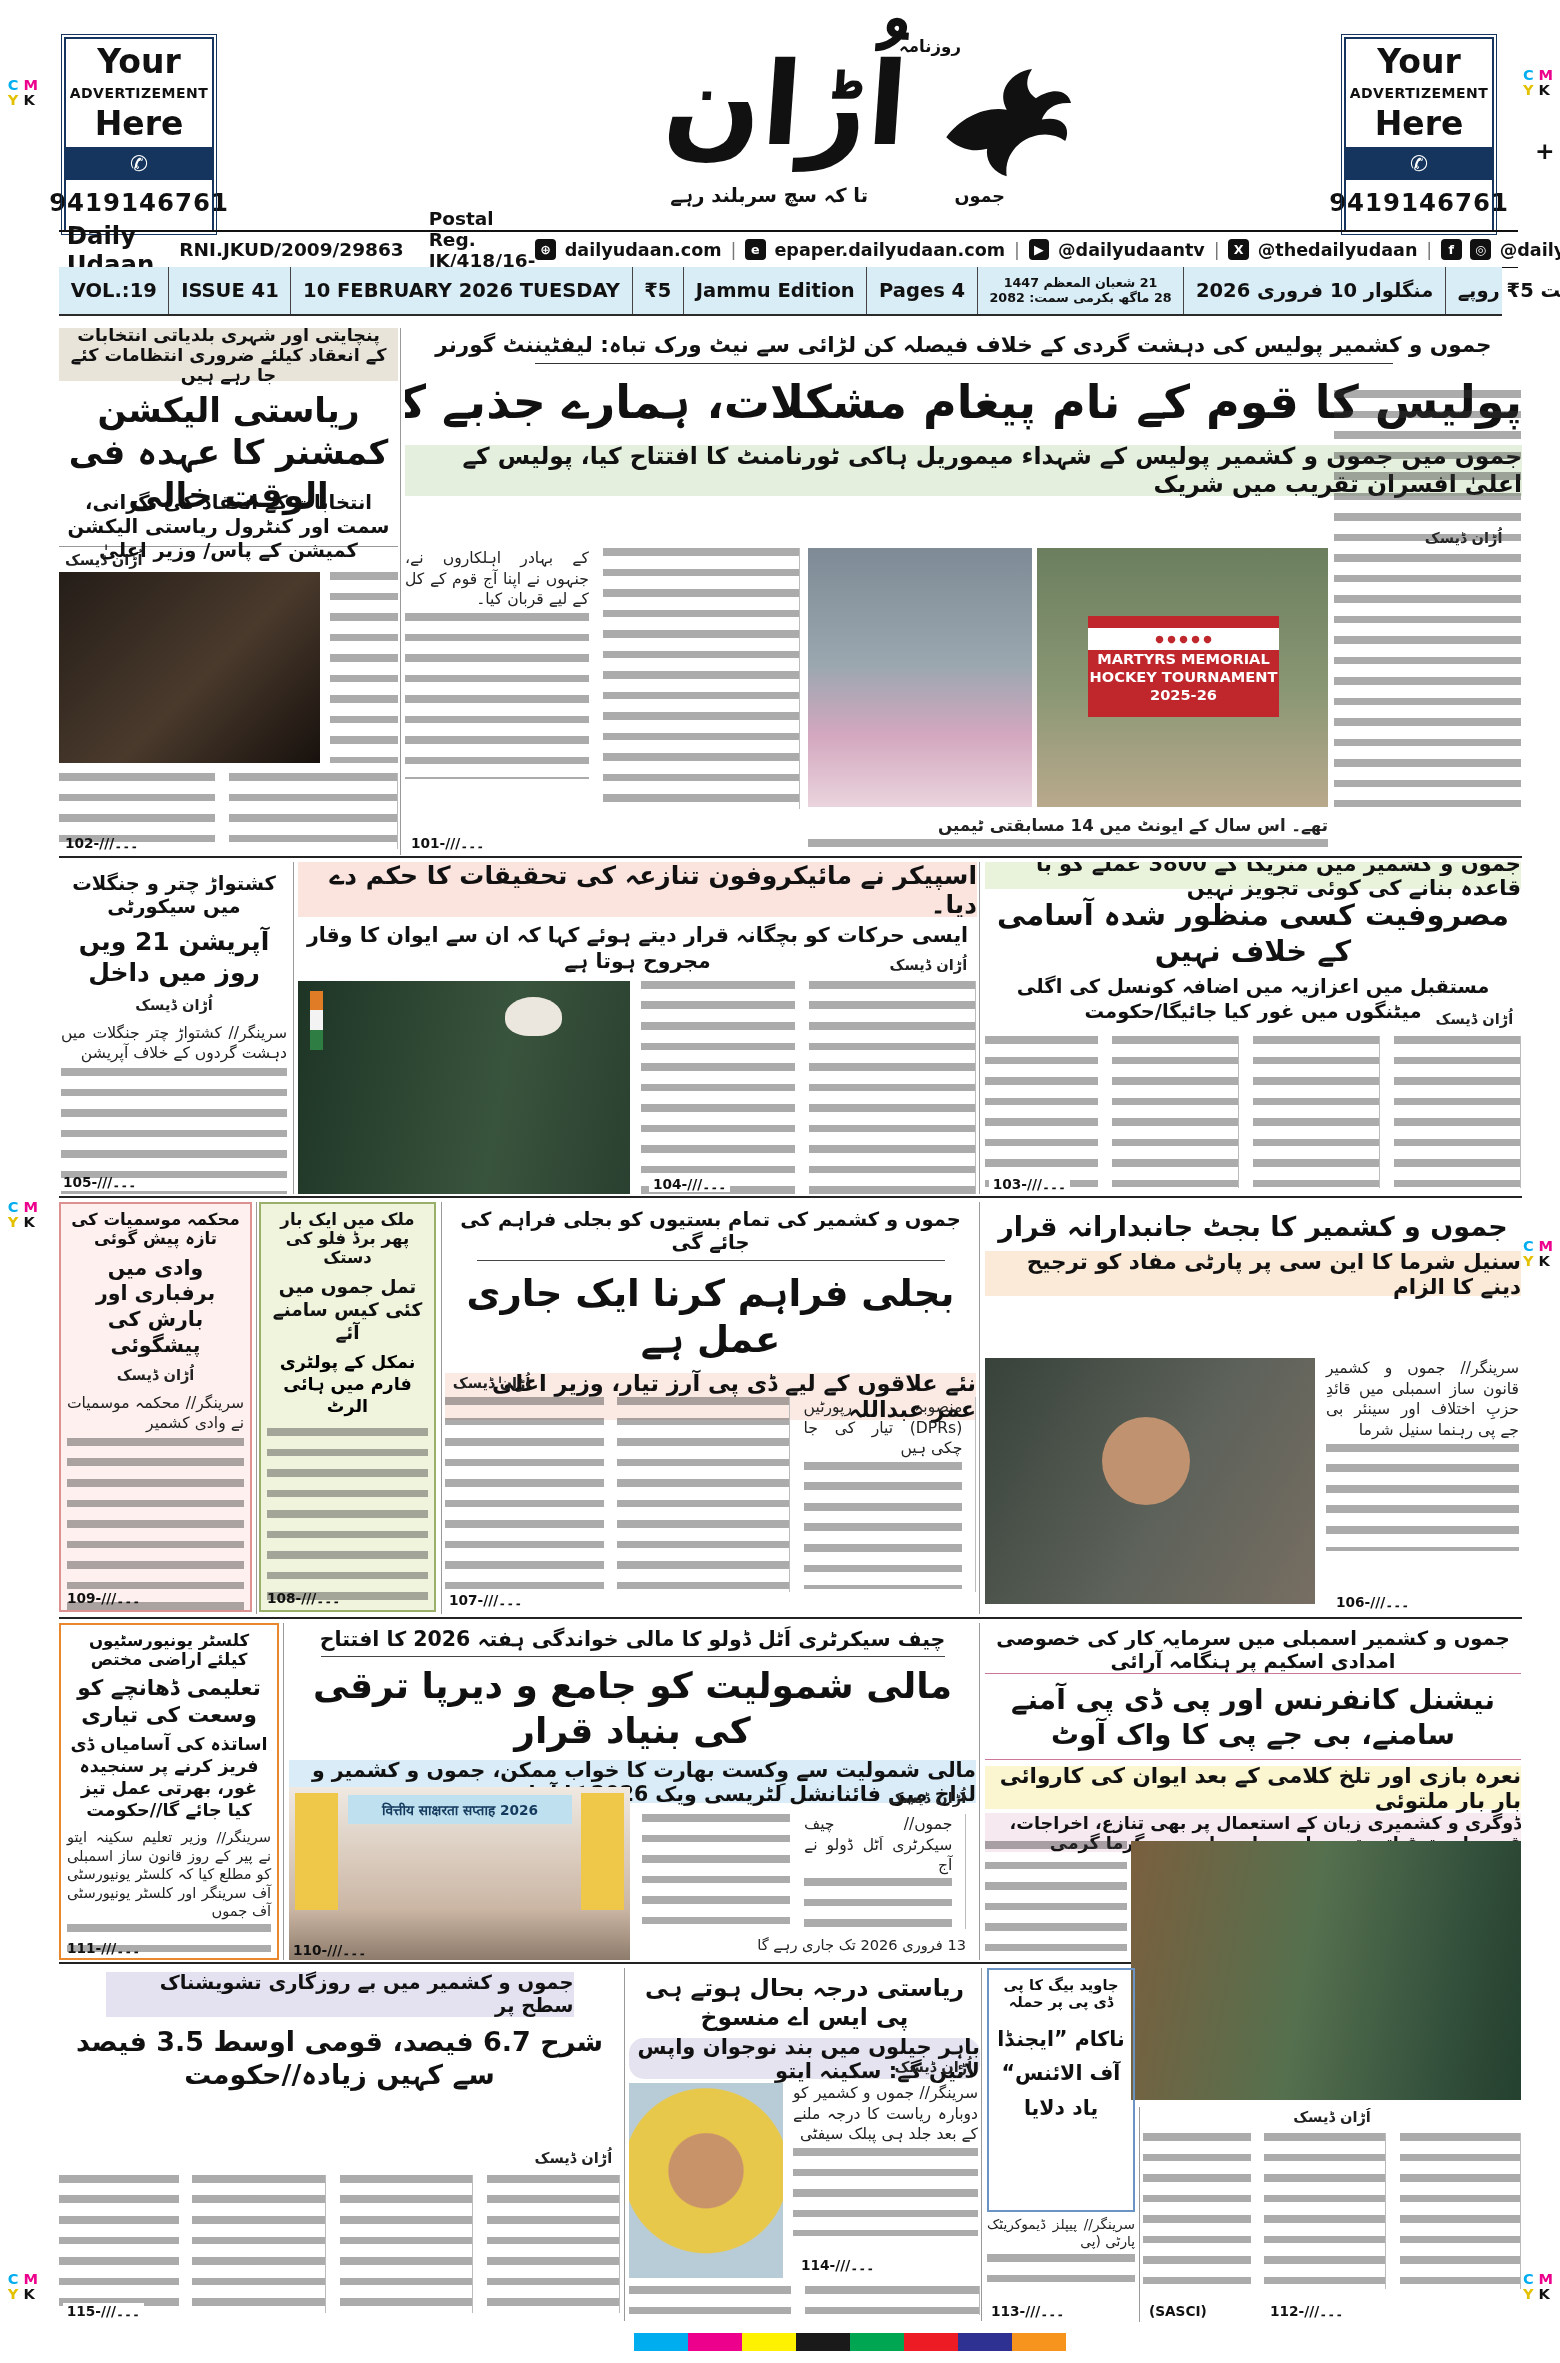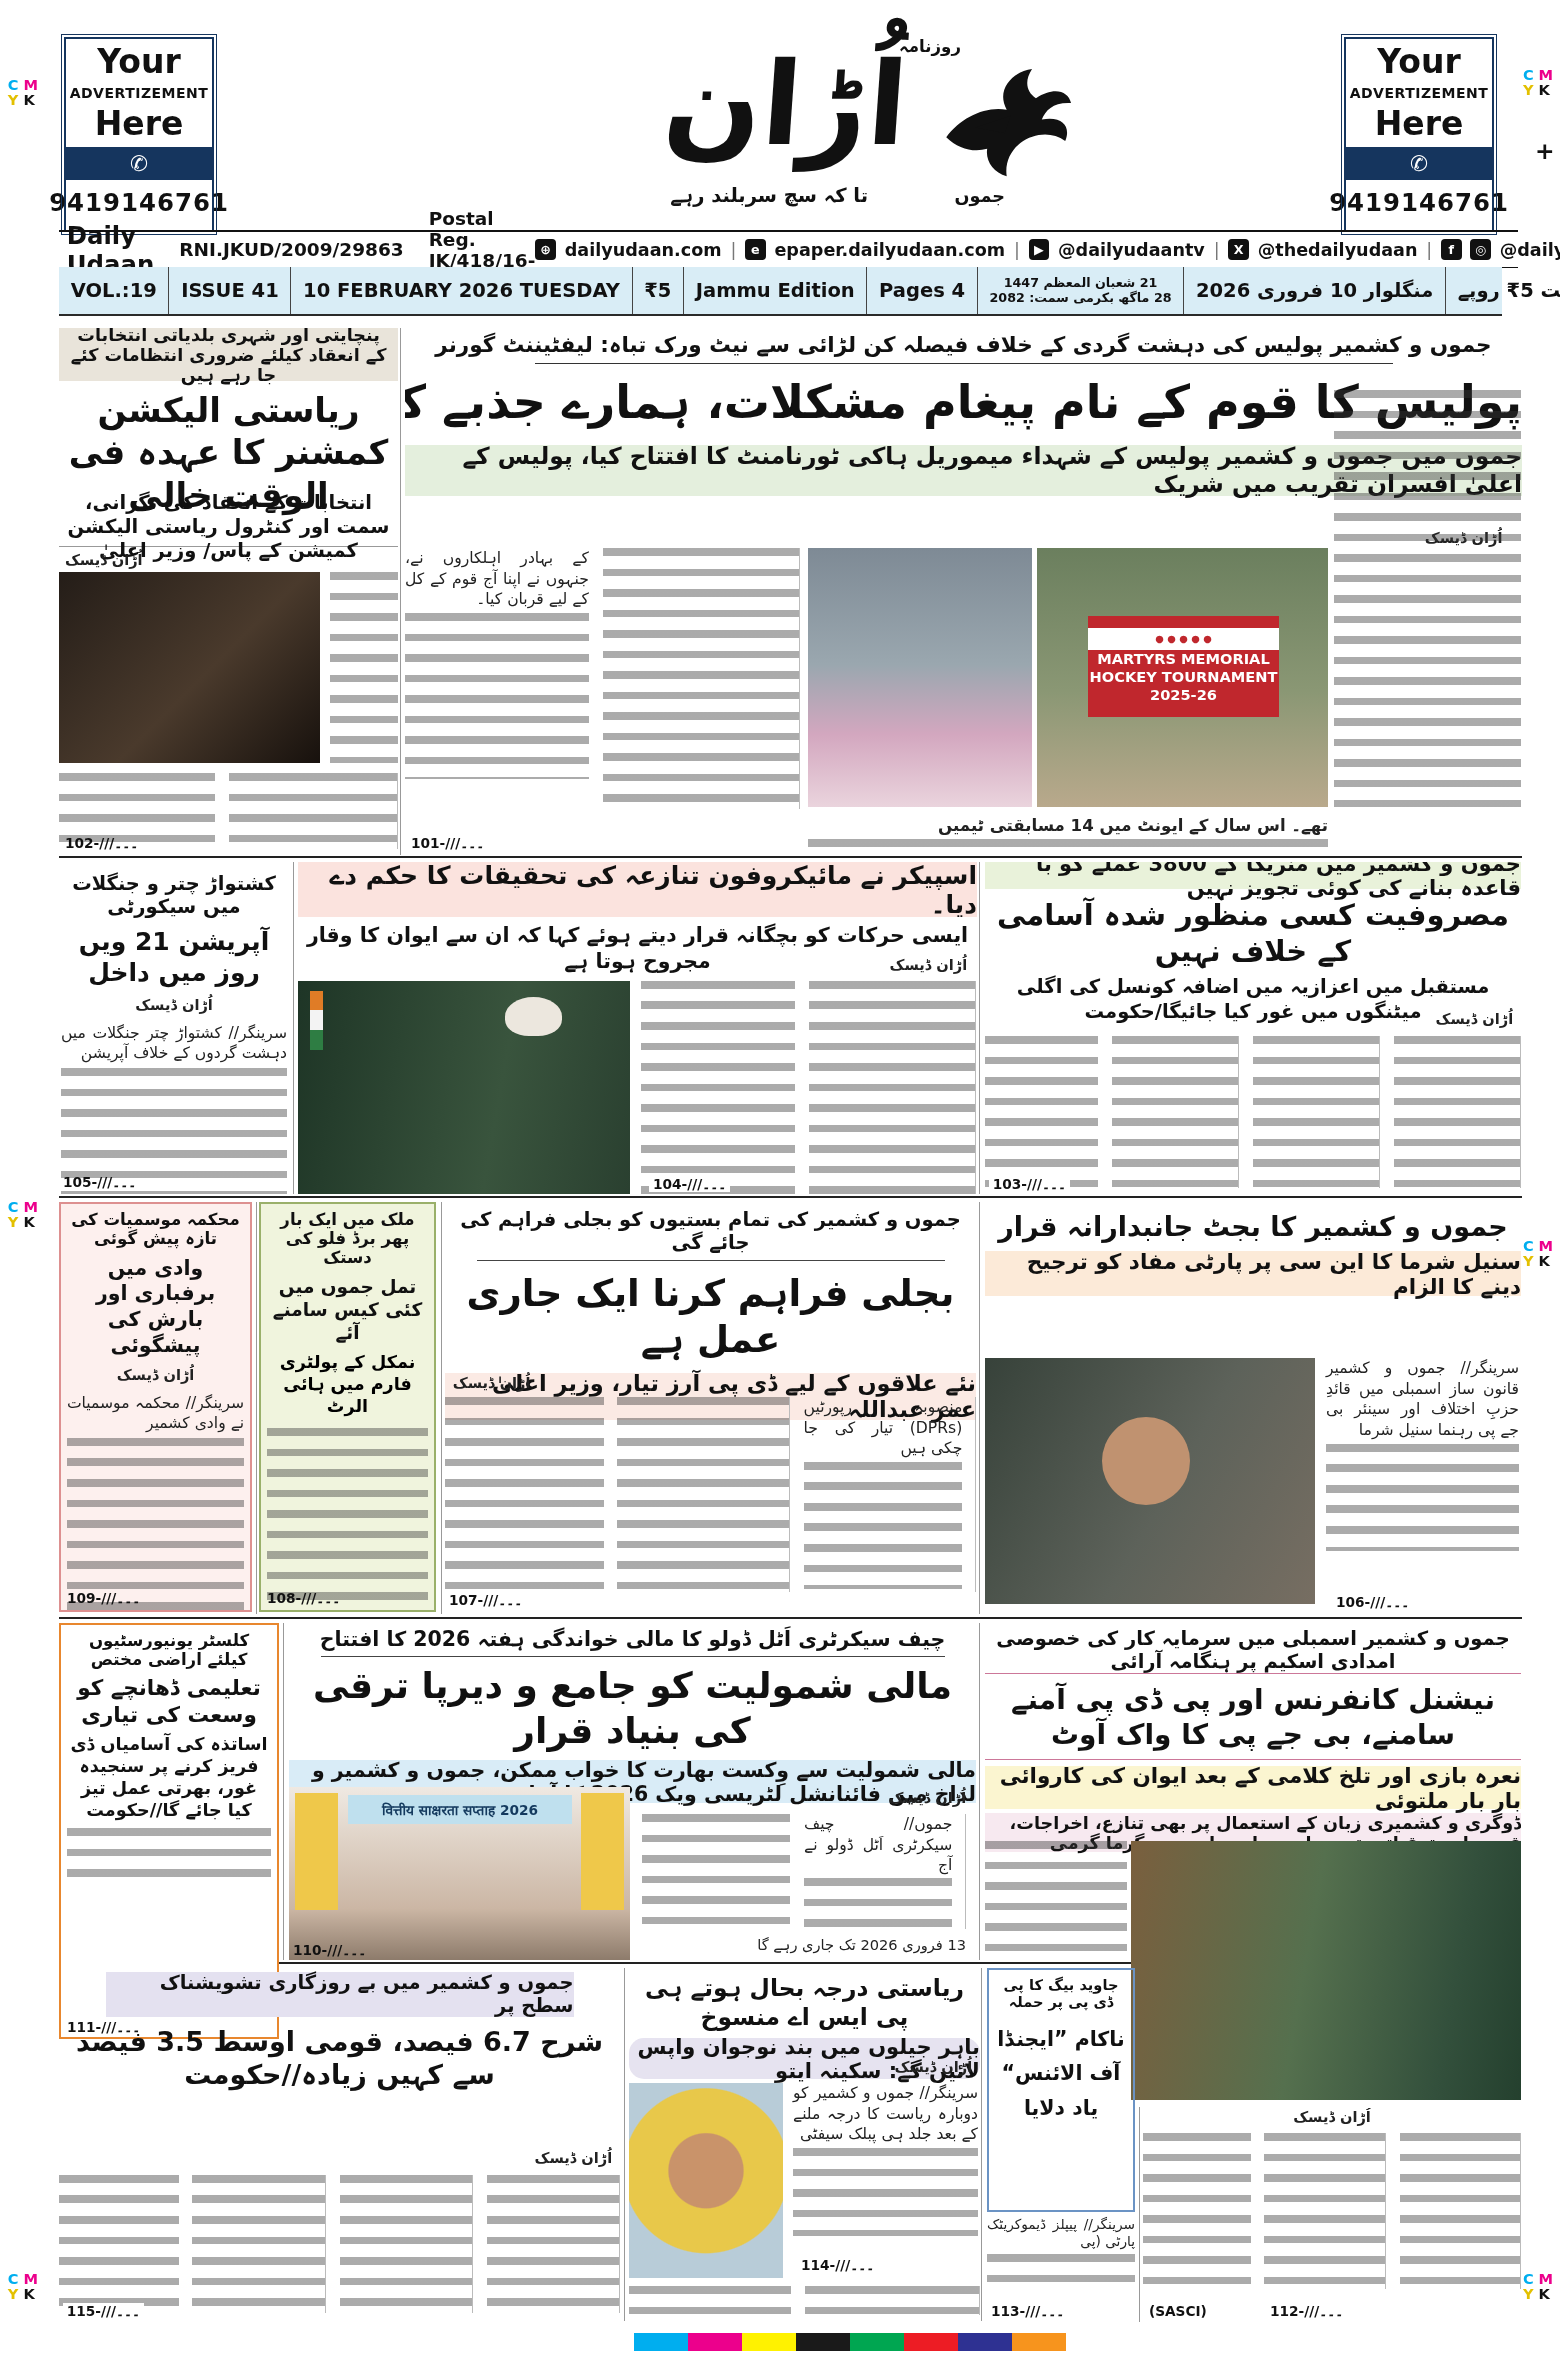--- a/index.html
+++ b/index.html
@@ -319,25 +319,26 @@
     <div class="abs photo" style="left:0;top:156px;width:330px;height:246px;background:linear-gradient(120deg,#37423a,#5d625a 55%,#776e62);">
       <div style="position:absolute;left:117px;top:59px;width:88px;height:88px;border-radius:50%;background:#c09270;"></div>
     </div>
     <div class="abs" style="left:341px;top:156px;width:193px;height:246px;">
       <div class="lead">سرینگر// جموں و کشمیر قانون ساز اسمبلی میں قائدِ حزبِ اختلاف اور سینئر بی جے پی رہنما سنیل شرما</div>
       <div class="lines" style="height:107px;margin-top:3.9px;"></div>
     </div>
     <div class="abs endmark" style="left:347px;bottom:2px;background:#fff;padding:0 3.9px;">۔۔۔///-106</div>
   </div>
 
-  <div class="abs" style="left:59px;top:1623px;width:220px;height:416px;border:2.4px solid #e8872e;overflow:hidden;padding:5.9px;box-sizing:border-box;background:#fff;">
+  <div class="abs" style="left:59px;top:1623px;width:220px;height:337px;border:2.4px solid #e8872e;overflow:hidden;padding:5.9px;box-sizing:border-box;background:#fff;">
     <div class="kk ctr" style="font-size:16.6px;">کلسٹر یونیورسٹیوں کیلئے اراضی مختص</div>
     <div class="hl" style="font-size:21.5px;margin-top:5.9px;">تعلیمی ڈھانچے کو وسعت کی تیاری</div>
     <div class="hl" style="font-size:17.6px;margin-top:5.9px;">اساتذہ کی آسامیاں ڈی فریز کرنے پر سنجیدہ غور، بھرتی عمل تیز کیا جائے گا//حکومت</div>
     <div style="margin-top:5.9px;">
+      <div class="lead" style="font-size:14.6px;line-height:18.5px;">سرینگر// وزیر تعلیم سکینہ ایتو نے پیر کے روز قانون ساز اسمبلی کو مطلع کیا کہ کلسٹر یونیورسٹی آف سرینگر اور کلسٹر یونیورسٹی آف جموں</div>
       <div class="lines" style="height:59px;margin-top:2.9px;"></div>
     </div>
     <div class="abs endmark" style="left:5.9px;bottom:2px;">۔۔۔///-111</div>
   </div>
 
   <div class="abs" style="left:289px;top:1623px;width:687px;height:337px;overflow:hidden;">
     <div class="kk ctr" style="font-size:20.5px;padding-top:3.9px;">چیف سیکرٹری اَٹل ڈولو کا مالی خواندگی ہفتہ 2026 کا افتتاح</div>
     <div style="width:624px;margin:4.9px auto 0;border-top:1.5px solid #444;"></div>
     <div class="hl" style="font-size:36px;margin-top:5.9px;">مالی شمولیت کو جامع و دیرپا ترقی کی بنیاد قرار</div>
     <div class="kicker-strip" style="height:43px;background:#d9ecf7;font-size:20.5px;margin-top:7.8px;">مالی شمولیت سے وِکست بھارت کا خواب ممکن، جموں و کشمیر و لداخ میں فائنانشل لٹریسی ویک 2026 کا آغاز</div>

